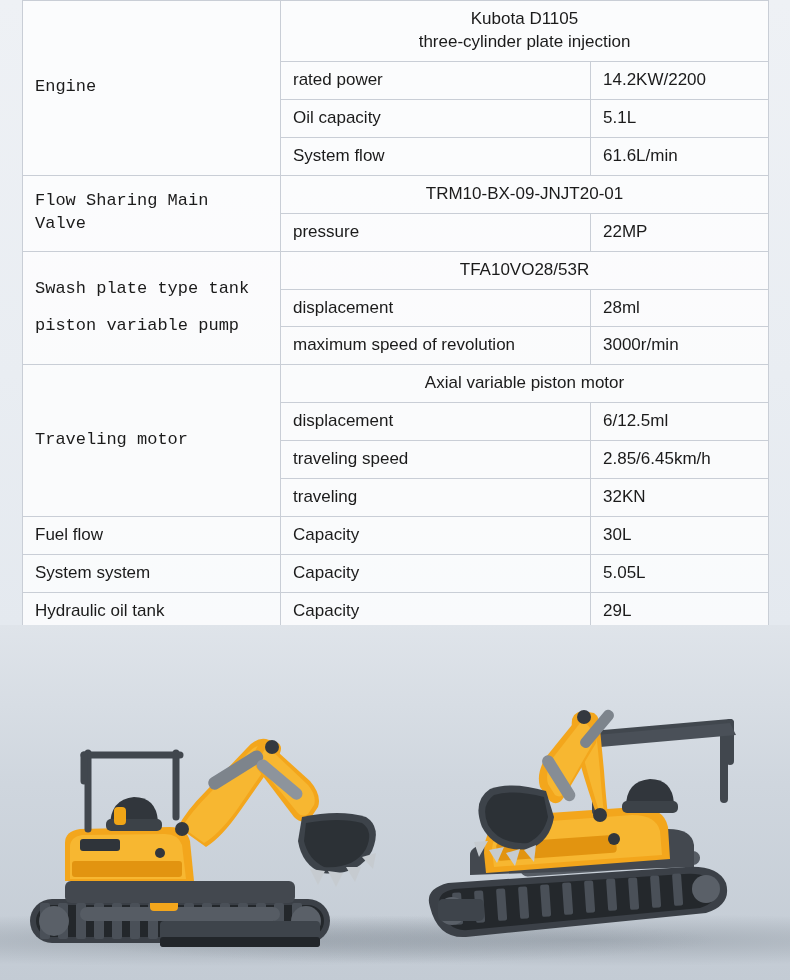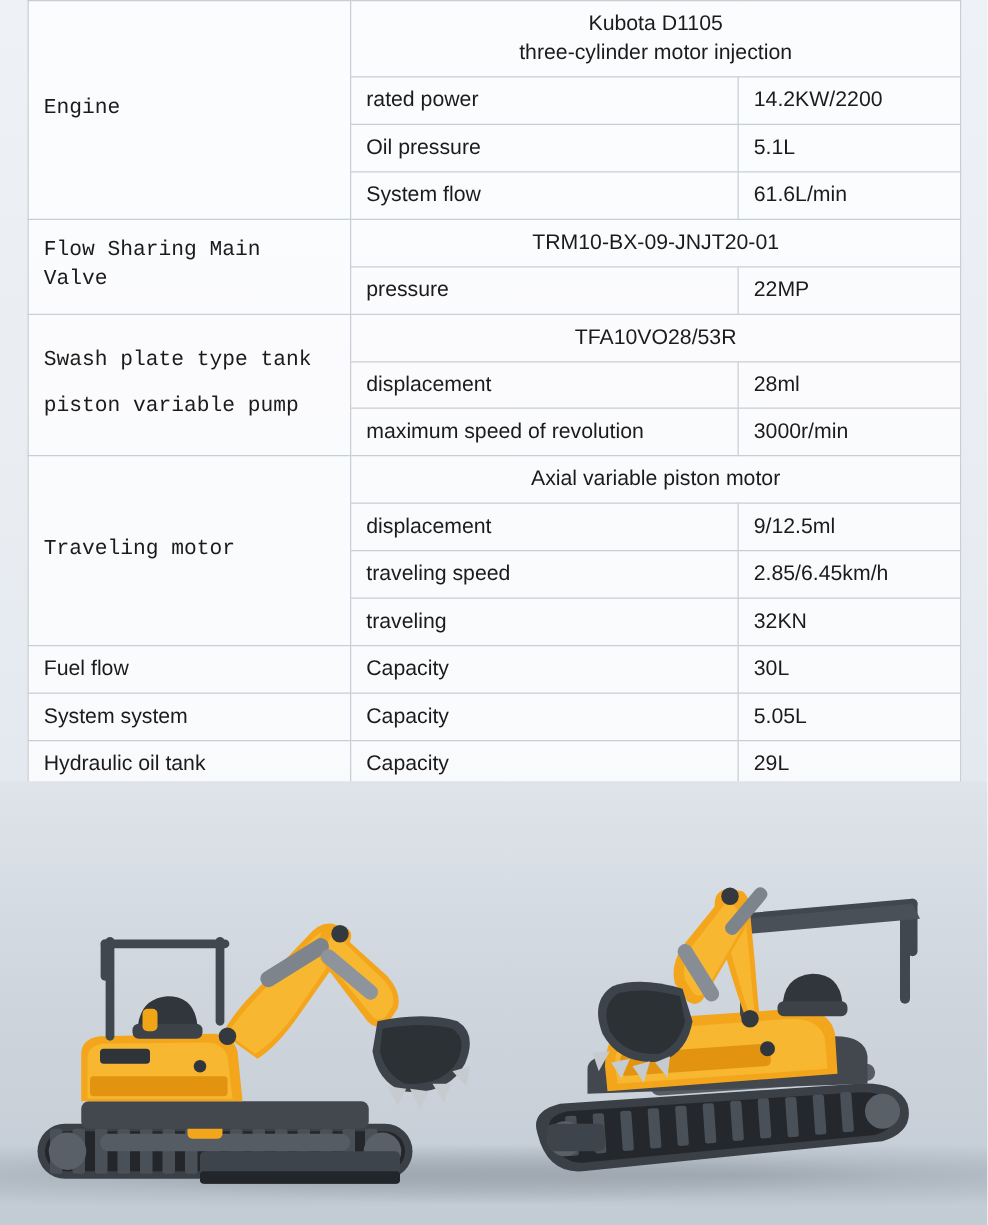--- a/index.html
+++ b/index.html
@@ -105,29 +105,29 @@
         <col class="col-a">
           <col class="col-b">
           <col class="col-c">
       </colgroup>
       <tbody>
 
         <tr>
           <td class="label tall" rowspan="4">Engine</td>
           <td class="center two-line" colspan="2">
             <div>Kubota D1105</div>
-            <div>three-cylinder motor injection</div>
+            <div>three-cylinder plate injection</div>
           </td>
         </tr>
         <tr>
           <td>rated power</td>
           <td>14.2KW/2200</td>
         </tr>
         <tr>
-          <td>Oil pressure</td>
+          <td>Oil capacity</td>
           <td>5.1L</td>
         </tr>
         <tr>
           <td>System flow</td>
           <td>61.6L/min</td>
         </tr>
 
         <tr>
           <td class="label tall" rowspan="2">Flow Sharing Main Valve</td>
           <td class="center" colspan="2">TRM10-BX-09-JNJT20-01</td>
@@ -153,21 +153,21 @@
           <td>maximum speed of revolution</td>
           <td>3000r/min</td>
         </tr>
 
         <tr>
           <td class="label tall" rowspan="4">Traveling motor</td>
           <td class="center" colspan="2">Axial variable piston motor</td>
         </tr>
         <tr>
           <td>displacement</td>
-          <td>9/12.5ml</td>
+          <td>6/12.5ml</td>
         </tr>
         <tr>
           <td>traveling speed</td>
           <td>2.85/6.45km/h</td>
         </tr>
         <tr>
           <td>traveling</td>
           <td>32KN</td>
         </tr>
 

